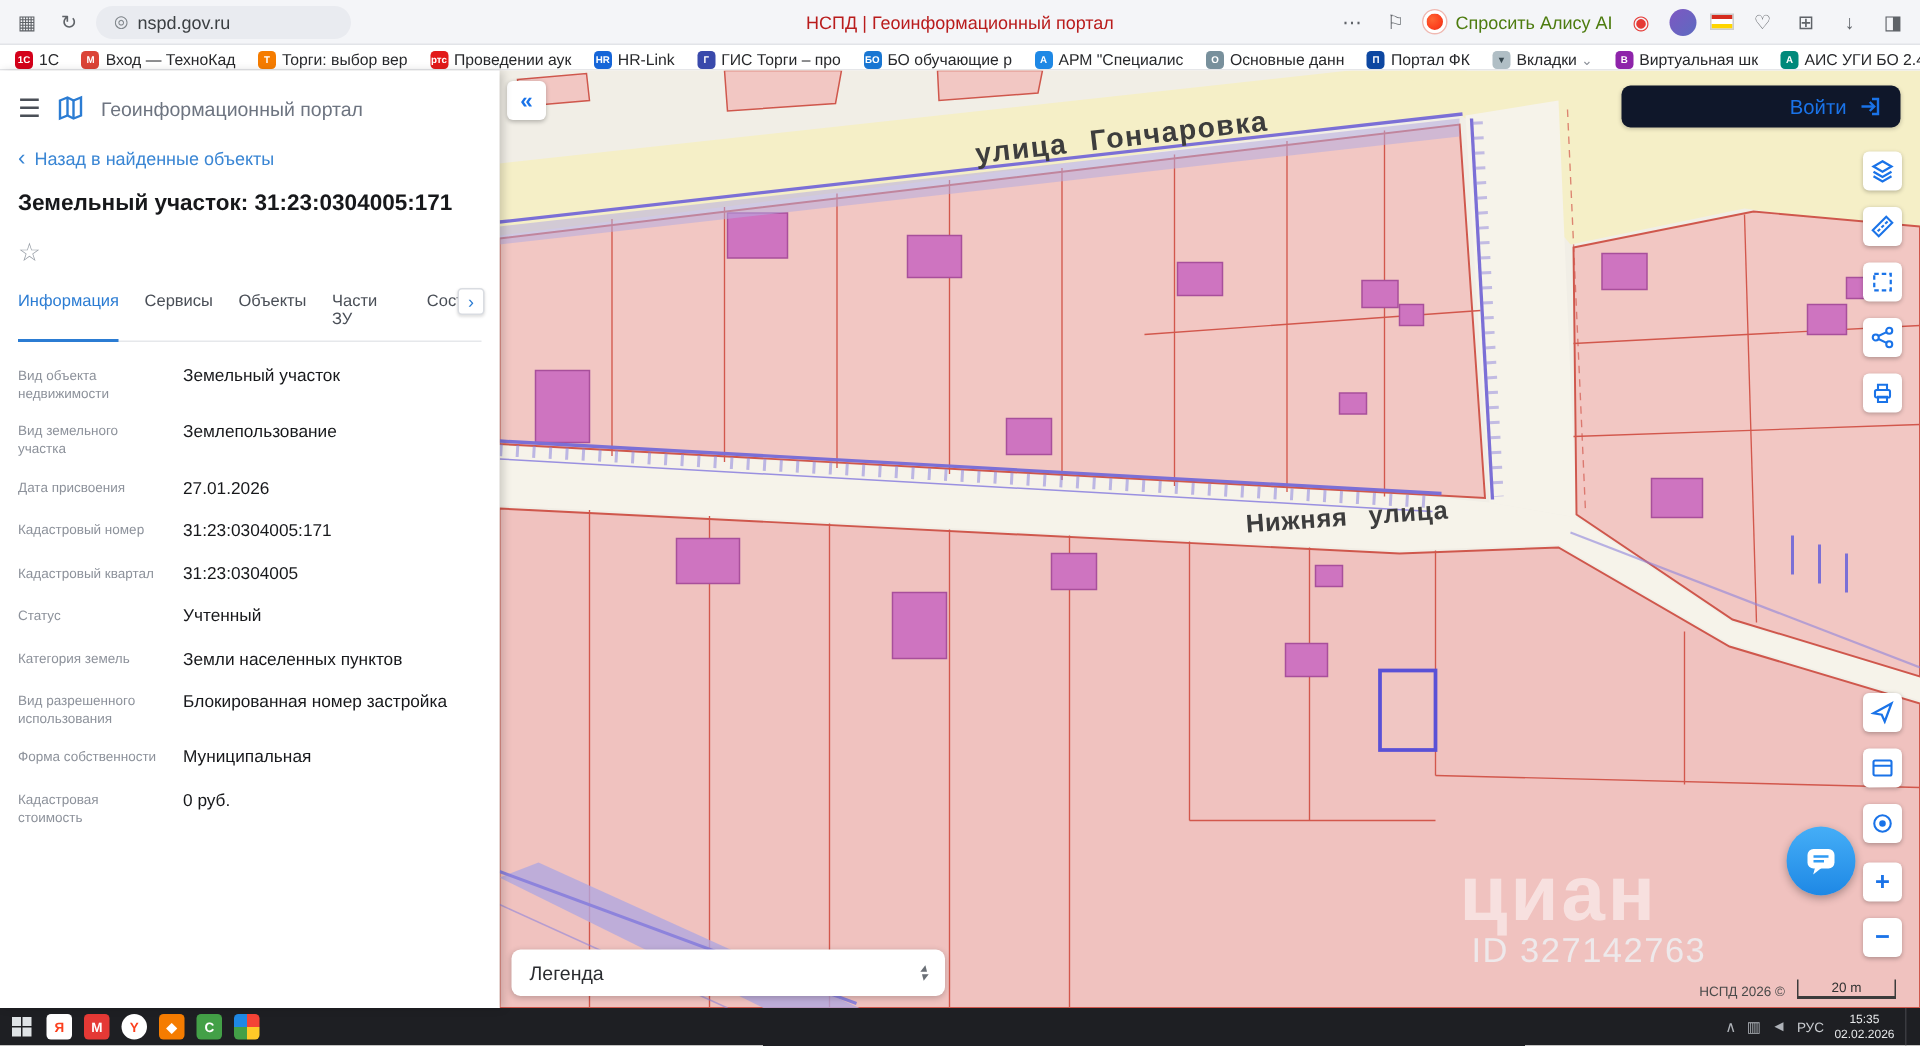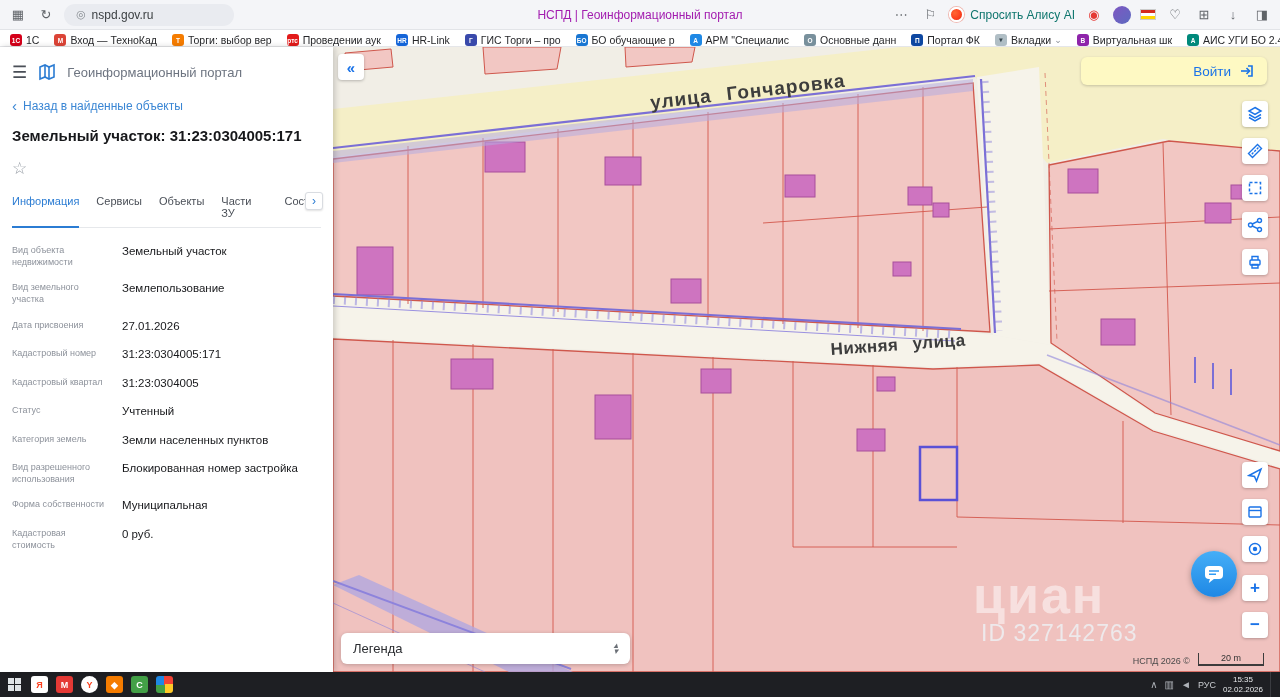--- a/index.html
+++ b/index.html
@@ -3,23 +3,23 @@
 <meta charset="utf-8">
 <style>
   * { box-sizing: border-box; margin: 0; padding: 0; }
   html,body { width:1280px; height:697px; overflow:hidden; font-family:"Liberation Sans",sans-serif; background:#fff; position:relative; }
 
   
   .browser-top { position:absolute; top:0; left:0; width:1280px; height:30px; background:#f4f5f8; border-bottom:1px solid #e2e4e8; display:flex; align-items:center; padding:0 8px; gap:8px; }
   .ticon { color:#5f6368; font-size:13px; width:20px; text-align:center; flex:none; cursor:default; }
   .urlbox { display:flex; align-items:center; gap:6px; background:#e9ebf0; border-radius:12px; height:22px; padding:0 12px; font-size:12px; color:#3c4043; min-width:170px; flex:none; }
   .urlbox i { font-style:normal; color:#80868b; font-size:11px; }
-  .page-title { position:absolute; left:0; right:0; text-align:center; font-size:12px; color:#a21caf; pointer-events:none; }
+  .page-title { position:absolute; left:0; right:0; text-align:center; font-size:12px; color:#b91c1c; pointer-events:none; }
   .top-right { margin-left:auto; display:flex; align-items:center; gap:9px; z-index:2; }
-  .alice { display:flex; align-items:center; gap:6px; font-size:12px; color:#0f766e; white-space:nowrap; }
+  .alice { display:flex; align-items:center; gap:6px; font-size:12px; color:#4d7c0f; white-space:nowrap; }
   .alice-ic { width:15px; height:15px; border-radius:50%; background:radial-gradient(circle at 35% 35%, #ff6633, #fc3f1d 60%, #d6301a); display:inline-block; border:2px solid #fff; box-shadow:0 0 0 1px #f0b9b2; }
   .red-badge { color:#e53935; }
   .avatar { width:18px; height:18px; border-radius:50%; background:linear-gradient(135deg,#7e57c2,#5c6bc0); color:#fff; font-size:10px; display:flex; align-items:center; justify-content:center; flex:none; }
   .flag-ic { width:16px; height:11px; flex:none; background:linear-gradient(180deg,#d52b1e 33%,#ffffff 33% 66%,#ffd500 66%); border:1px solid #ccc; }
 
   
   .bookmarks { position:absolute; top:30px; left:0; width:1280px; height:17px; background:#ffffff; border-bottom:1px solid #e5e6e9; display:flex; align-items:flex-end; padding:0 10px; gap:15px; font-size:10.5px; color:#27282b; overflow:hidden; white-space:nowrap; }
   .bm { display:inline-flex; align-items:center; flex:none; }
   .fav { width:12px; height:12px; border-radius:3px; color:#fff; font-size:6.5px; font-weight:bold; display:inline-flex; align-items:center; justify-content:center; margin-right:4px; font-style:normal; flex:none; }
   .bm0 .fav{background:#d4001a} .bm1 .fav{background:#db4437} .bm2 .fav{background:#f57c00}
@@ -54,21 +54,21 @@
   
   .map { position:absolute; left:333px; top:0; width:947px; height:625px; overflow:hidden; background:#f1eee6; }
   .mapsvg { position:absolute; left:0; top:0; }
   .street1 { font-size:19px; font-weight:bold; fill:#3d3d3d; word-spacing:9px; letter-spacing:1px; }
   .street2 { font-size:17px; font-weight:bold; fill:#3d3d3d; word-spacing:9px; letter-spacing:.5px; }
   .watermark { font-size:52px; font-weight:bold; fill:#ffffff; opacity:.5; letter-spacing:2px; }
   .wid { font-size:23px; fill:#eef0f3; opacity:.85; letter-spacing:1px; }
 
   .mbtn { position:absolute; width:26px; height:26px; background:#fff; border-radius:4px; box-shadow:0 1px 3px rgba(0,0,0,.25); display:flex; align-items:center; justify-content:center; color:#1a73e8; }
   .collapse { left:5px; top:7px; font-size:15px; font-weight:bold; }
-  .login { position:absolute; right:13px; top:10px; width:186px; height:28px; background:#fef9c3; border-radius:6px; box-shadow:0 1px 3px rgba(0,0,0,.2); display:flex; align-items:center; justify-content:flex-end; gap:8px; padding:0 12px; color:#1a73e8; font-size:13.5px; }
+  .login { position:absolute; right:13px; top:10px; width:186px; height:28px; background:#0f172a; border-radius:6px; box-shadow:0 1px 3px rgba(0,0,0,.2); display:flex; align-items:center; justify-content:flex-end; gap:8px; padding:0 12px; color:#1a73e8; font-size:13.5px; }
   .toolcol { position:absolute; right:12px; display:flex; flex-direction:column; gap:11px; }
   .toolcol .mbtn { position:static; }
   .zoomtxt { font-size:17px; font-weight:bold; }
   .chat-fab { position:absolute; right:43px; top:504px; width:46px; height:46px; border-radius:50%; background:linear-gradient(180deg,#45aef7,#1e88e5); box-shadow:0 2px 6px rgba(0,0,0,.3); display:flex; align-items:center; justify-content:center; }
   .legend { position:absolute; left:8px; top:586px; width:289px; height:31px; background:#fff; border-radius:6px; box-shadow:0 1px 4px rgba(0,0,0,.22); display:flex; align-items:center; justify-content:space-between; padding:0 12px; font-size:13px; color:#2a2c30; }
   .updown { display:flex; flex-direction:column; line-height:.62; font-size:9px; color:#6a6f76; font-style:normal; }
   .attrib { position:absolute; right:90px; bottom:6px; font-size:9px; color:#4a4a4a; }
   .scalebar { position:absolute; right:16px; bottom:6px; width:66px; height:13px; border-left:1px solid #3c3c3c; border-right:1px solid #3c3c3c; border-bottom:2px solid #3c3c3c; font-size:9px; color:#333; text-align:center; }
 
   

